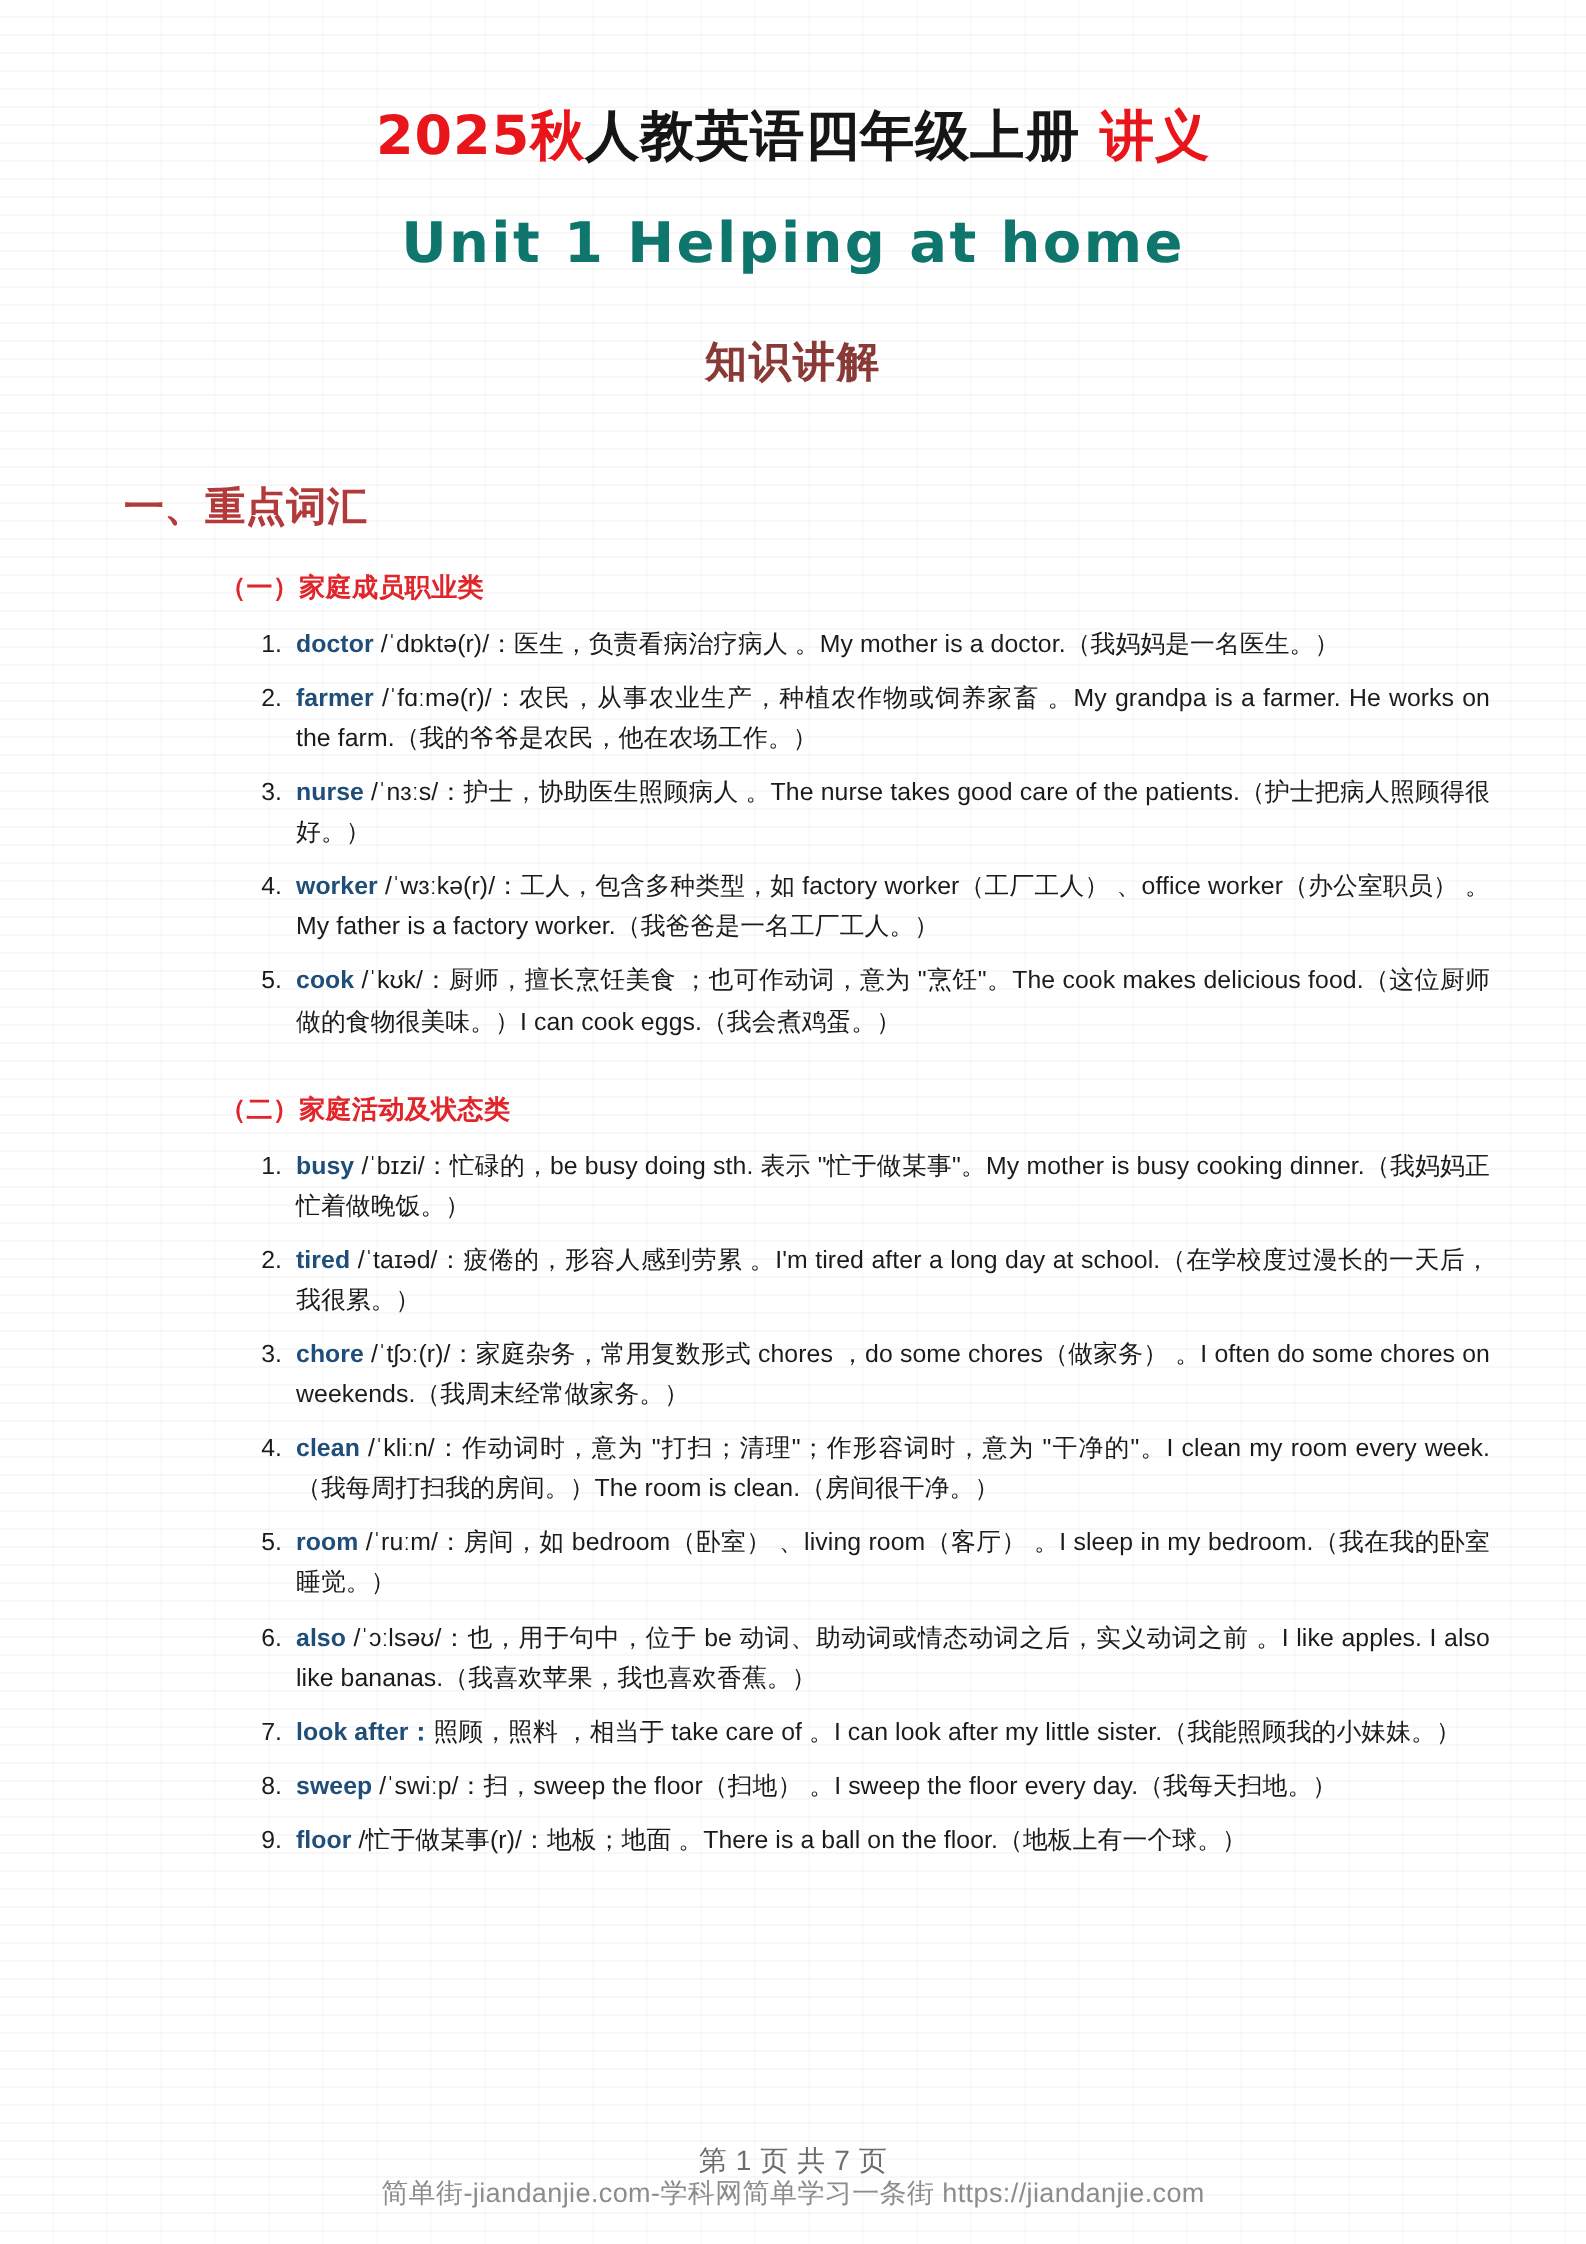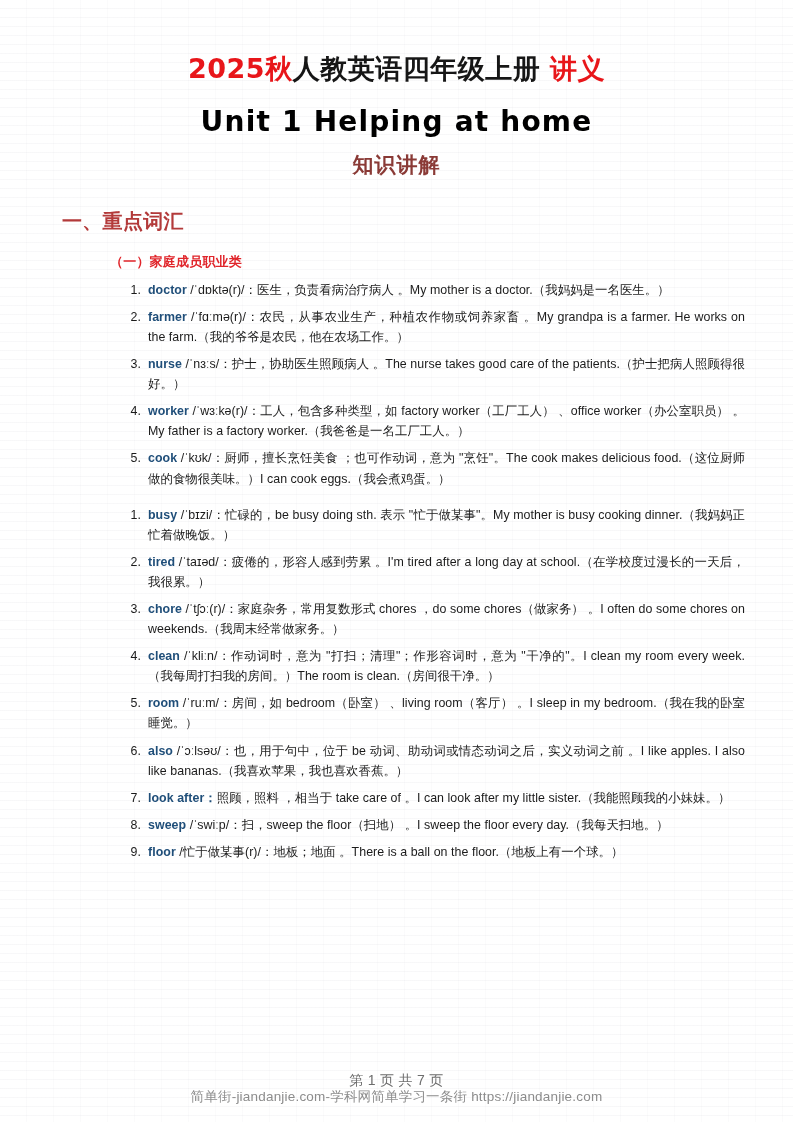--- a/index.html
+++ b/index.html
@@ -61,28 +61,28 @@
   }
   .doc-title .red { color: #e8161a; }
   .doc-title .blk { color: #161616; }
 
   .unit-title {
     text-align: center;
     margin: 0;
     padding-top: 19px;
     font-size: 28px;
     font-weight: bold;
-    color: #000000;
+    color: #0f766e;
     letter-spacing: 1.2px;
     font-family: "DejaVu Sans", "Liberation Sans", sans-serif;
   }
 
   .subtitle {
     text-align: center;
-    margin: 0;
+    margin: 16px;
     padding-top: 13px;
     font-size: 21px;
     color: #8a3a36;
     font-family: "Liberation Serif", "DejaVu Serif", serif;
     letter-spacing: 1px;
   }
 
   .section-h1 {
     margin: 0;
     padding: 29px 0 0 62px;
@@ -187,20 +187,21 @@
       <span class="num">3.</span><span class="hw">nurse</span><span class="ipa"> /ˈnɜːs/</span><span>：护士，协助医生照顾病人 。The nurse takes good care of the patients.（护士把病人照顾得很好。）</span>
     </li>
     <li>
       <span class="num">4.</span><span class="hw">worker</span><span class="ipa"> /ˈwɜːkə(r)/</span><span>：工人，包含多种类型，如 factory worker（工厂工人） 、office worker（办公室职员） 。My father is a factory worker.（我爸爸是一名工厂工人。）</span>
     </li>
     <li>
       <span class="num">5.</span><span class="hw">cook</span><span class="ipa"> /ˈkʊk/</span><span>：厨师，擅长烹饪美食 ；也可作动词，意为 "烹饪"。The cook makes delicious food.（这位厨师做的食物很美味。）I can cook eggs.（我会煮鸡蛋。）</span>
     </li>
   </ol>
 
+  <h5 class="section-h2">（二）家庭活动及状态类</h5>
 
   <ol class="vocab">
     <li>
       <span class="num">1.</span><span class="hw">busy</span><span class="ipa"> /ˈbɪzi/</span><span>：忙碌的，be busy doing sth. 表示 "忙于做某事"。My mother is busy cooking dinner.（我妈妈正忙着做晚饭。）</span>
     </li>
     <li>
       <span class="num">2.</span><span class="hw">tired</span><span class="ipa"> /ˈtaɪəd/</span><span>：疲倦的，形容人感到劳累 。I'm tired after a long day at school.（在学校度过漫长的一天后，我很累。）</span>
     </li>
     <li>
       <span class="num">3.</span><span class="hw">chore</span><span class="ipa"> /ˈtʃɔː(r)/</span><span>：家庭杂务，常用复数形式 chores ，do some chores（做家务） 。I often do some chores on weekends.（我周末经常做家务。）</span>

